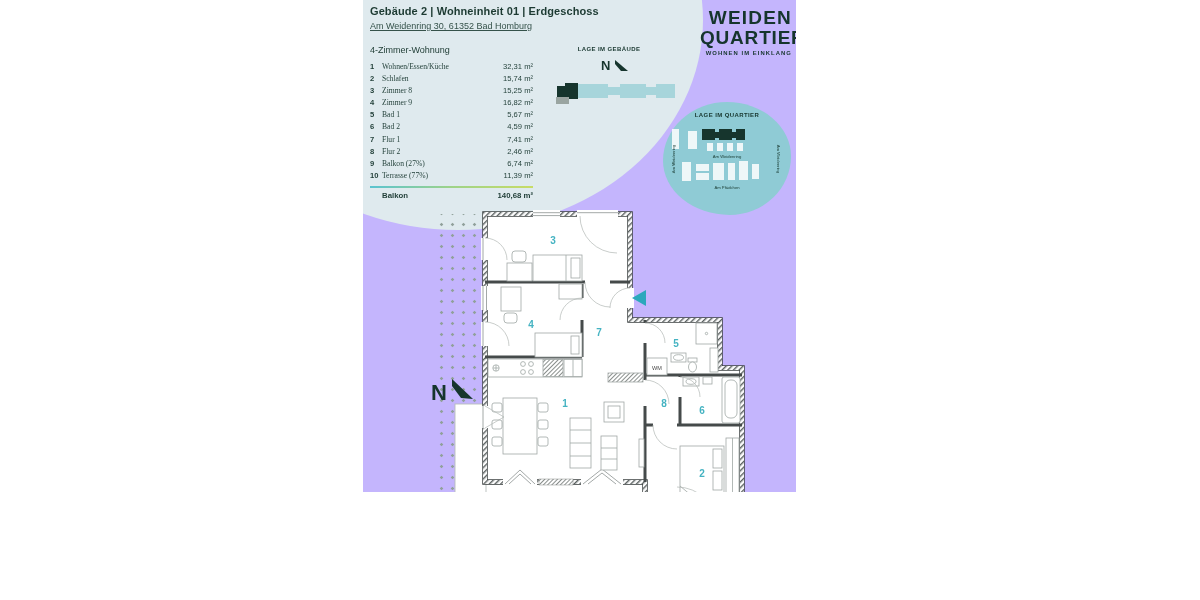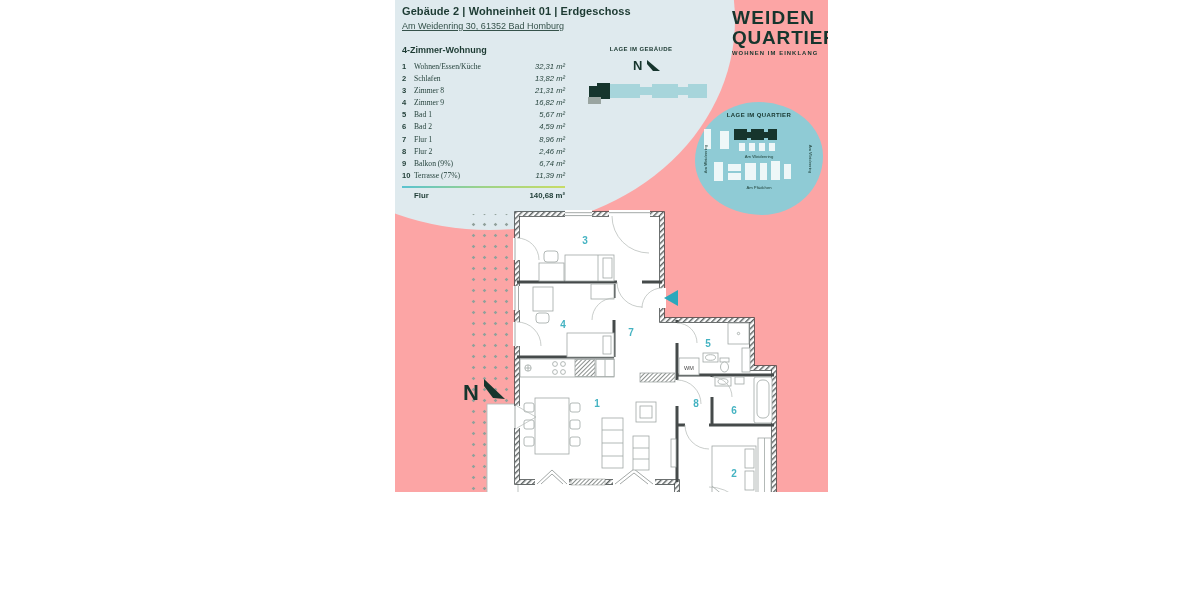--- a/index.html
+++ b/index.html
@@ -1,37 +1,37 @@
 <!DOCTYPE html>
 <html><head>
 <meta charset="utf-8">
 <style>
   * { margin:0; padding:0; box-sizing:border-box; }
   html,body { width:1200px; height:600px; background:#ffffff; font-family:"Liberation Sans", sans-serif; }
   .canvas { position:relative; width:1200px; height:600px; background:#fff; overflow:hidden; }
-  .page { position:absolute; left:395px; top:0; width:433px; height:492px; background:#fca5a5; overflow:hidden; }
+  .page { position:absolute; left:363px; top:0; width:433px; height:492px; background:#c4b5fd; overflow:hidden; }
 
   .bg-ellipse { position:absolute; left:-150px; top:-190px; width:490px; height:420px;
                 background:#dfeaee; border-radius:50%; }
 
   .header-title { position:absolute; left:7px; top:5px; font-size:11px; font-weight:700; color:#1c3a32; letter-spacing:0.1px; }
   .header-address { position:absolute; left:7px; top:21px; font-size:9px; color:#35524a;text-decoration:underline; }
 
-  .logo { position:absolute; left:337px; top:8px; width:92px; text-align:left; color:#16352d; line-height:1; }
+  .logo { position:absolute; left:337px; top:8px; width:92px; text-align:right; color:#16352d; line-height:1; }
   .logo .l1 { font-size:19px; font-weight:800; letter-spacing:1.2px; }
   .logo .l2 { font-size:19px; font-weight:800; letter-spacing:0.8px; margin-top:1px; }
   .logo .l3 { font-size:5.9px; font-weight:700; letter-spacing:1.05px; margin-top:4px; }
 
-  .apt-type { position:absolute; left:7px; top:45px; font-size:9px; font-weight:700; color:#1c3a32; }
+  .apt-type { position:absolute; left:7px; top:45px; font-size:9px; font-weight:400; color:#1c3a32; }
 
   .area-table { position:absolute; left:7px; top:62px; width:163px; color:#1f3d36; }
   .area-row { display:flex; align-items:baseline; height:12.1px; font-size:7.6px; }
   .area-row .no { width:12px; font-weight:700; }
   .area-row .nm { flex:1;font-family:Liberation Serif, serif; }
-  .area-row .ar { text-align:right; white-space:nowrap;font-style:italic; }
+  .area-row .ar { text-align:right; white-space:nowrap; }
   .grad-line { margin-top:3px; height:2.2px; background:linear-gradient(90deg,#5ac3d0,#9ed388,#c8dc66); }
   .total-row { display:flex; margin-top:3px; font-size:7.8px; font-weight:700; }
   .total-row .nm { margin-left:12px; flex:1; }
 
   .lage-geb-title { position:absolute; left:190px; top:46px; width:112px; text-align:center;
                     font-size:6px; font-weight:700; letter-spacing:0.4px; color:#16352d; }
   .north-small { position:absolute; left:237px; top:56px; }
   .geb-diagram { position:absolute; left:190px; top:80px; }
 
   .quartier { position:absolute; left:300px; top:102px; width:128px; height:113px; background:#8fcbd5;
@@ -71,65 +71,65 @@
 
     <div class="area-table">
       <div class="area-row">
           <span class="no">1</span>
           <span class="nm">Wohnen/Essen/Küche</span>
           <span class="ar">32,31 m²</span>
         </div>
       <div class="area-row">
           <span class="no">2</span>
           <span class="nm">Schlafen</span>
-          <span class="ar">13,82 m²</span>
+          <span class="ar">15,74 m²</span>
         </div>
       <div class="area-row">
           <span class="no">3</span>
           <span class="nm">Zimmer 8</span>
-          <span class="ar">21,31 m²</span>
+          <span class="ar">15,25 m²</span>
         </div>
       <div class="area-row">
           <span class="no">4</span>
           <span class="nm">Zimmer 9</span>
           <span class="ar">16,82 m²</span>
         </div>
       <div class="area-row">
           <span class="no">5</span>
           <span class="nm">Bad 1</span>
           <span class="ar">5,67 m²</span>
         </div>
       <div class="area-row">
           <span class="no">6</span>
           <span class="nm">Bad 2</span>
           <span class="ar">4,59 m²</span>
         </div>
       <div class="area-row">
           <span class="no">7</span>
           <span class="nm">Flur 1</span>
-          <span class="ar">8,96 m²</span>
+          <span class="ar">7,41 m²</span>
         </div>
       <div class="area-row">
           <span class="no">8</span>
           <span class="nm">Flur 2</span>
           <span class="ar">2,46 m²</span>
         </div>
       <div class="area-row">
           <span class="no">9</span>
-          <span class="nm">Balkon (9%)</span>
+          <span class="nm">Balkon (27%)</span>
           <span class="ar">6,74 m²</span>
         </div>
       <div class="area-row">
           <span class="no">10</span>
           <span class="nm">Terrasse (77%)</span>
           <span class="ar">11,39 m²</span>
         </div>
       <div class="grad-line"></div>
       <div class="total-row">
-        <span class="nm">Flur</span>
+        <span class="nm">Balkon</span>
         <span class="ar">140,68 m²</span>
       </div>
     </div>
 
     <div class="lage-geb-title">LAGE IM GEBÄUDE</div>
 
     <svg class="north-small" width="30" height="18" viewBox="0 0 30 18">
       <text x="1" y="14" font-size="13" font-weight="700" fill="#16352d">N</text>
       <polygon points="15,4 28,15 21,15 15,8" fill="#16352d"></polygon>
     </svg>

